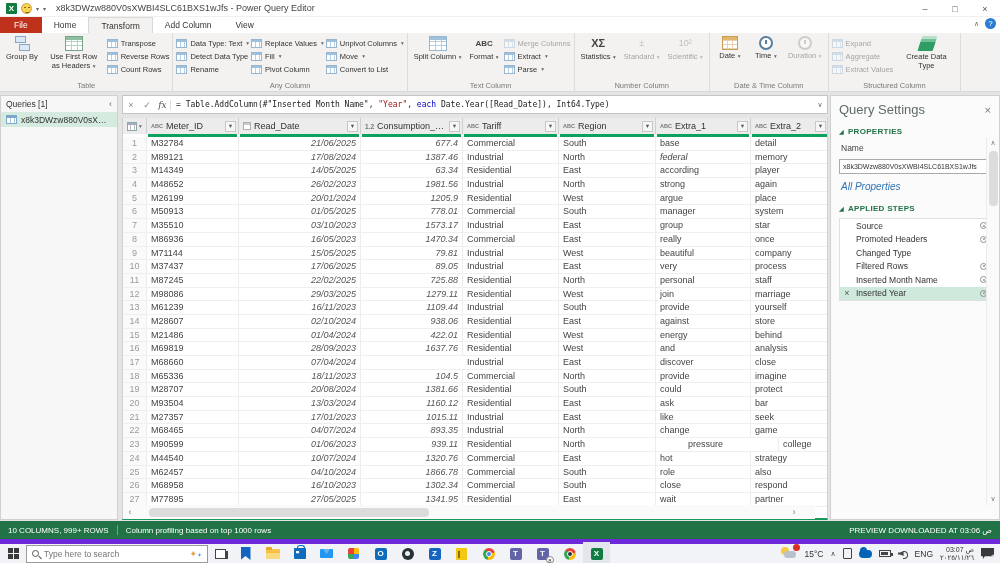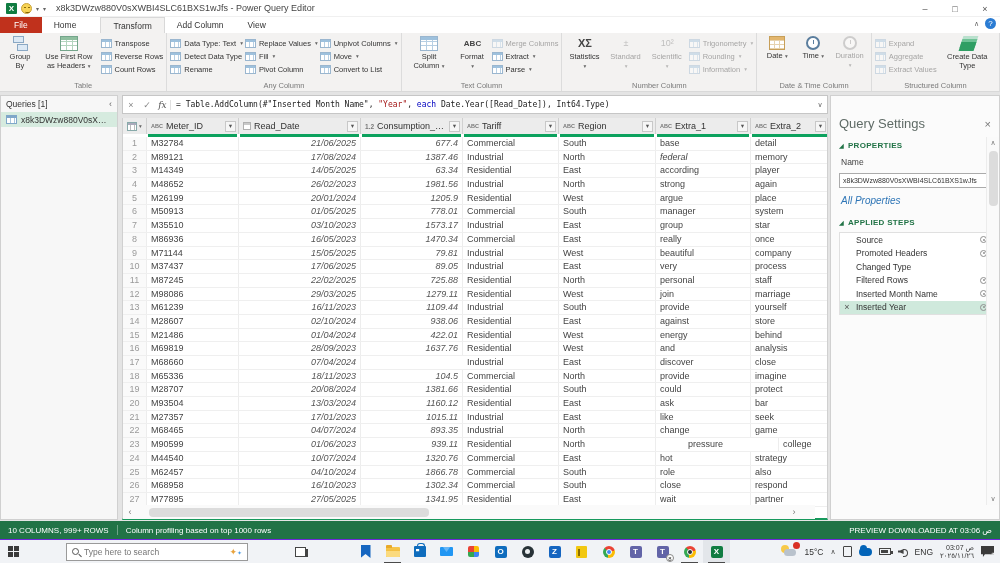--- a/index.html
+++ b/index.html
@@ -15,21 +15,21 @@
   .smiley::after{content:""; position:absolute; left:2.5px; top:6px; width:5px; height:2px; border-bottom:1px solid #7a5c00; border-radius:50%;}
   .qat-caret { font-size:6px; color:#666; }
   #title-text { font-size:9px; color:#444; margin-left:10px; white-space:nowrap;}
   #win-controls { position:absolute; right:0; top:0; height:17px; display:flex; }
   .winbtn { width:30px; height:17px; display:flex; align-items:center; justify-content:center; font-size:9px; color:#555; }
 
   
   #tabrow { position:absolute; left:0; top:17px; width:1000px; height:16px; background:#ffffff; display:flex; align-items:stretch; }
   .tab { font-size:8.5px; padding:0 12px; display:flex; align-items:center; color:#333; }
   .tab.file { background:#c0311c; color:#fff; padding:0 14px; }
-  .tab.selected { background:#f3f2f1; border:1px solid #d8d8d8; border-bottom:none;margin-left:12px; }
+  .tab.selected { background:#f3f2f1; border:1px solid #d8d8d8; border-bottom:none; }
   #tab-right { position:absolute; right:4px; top:18px; display:flex; align-items:center; gap:6px; z-index:5;}
   .rib-collapse { font-size:7px; color:#666; }
   .help-circ { width:11px; height:11px; border-radius:50%; background:#2b7cd3; color:#fff; font-size:8px; display:flex; align-items:center; justify-content:center; }
 
   
   #ribbon { position:absolute; left:0; top:33px; width:1000px; height:59px; background:#f3f2f1; border-bottom:1px solid #d9d9d9; display:flex; overflow:hidden; }
   .rgroup { display:flex; flex-direction:column; border-right:1px solid #dcdcdc; padding:2px 3px 0 3px; }
   .rgroup-content { flex:1; display:flex; align-items:flex-start; gap:2px; }
   .rgroup-label { text-align:center; font-size:7.5px; color:#7a7a7a; height:11px; line-height:11px; }
   .btn-large { display:flex; flex-direction:column; align-items:center; width:auto; min-width:34px; max-width:62px; padding:1px 3px; }
@@ -97,21 +97,21 @@
   #vscroll { position:absolute; right:1px; top:137px; width:13px; height:368px; background:#fafafa; border-left:1px solid #ececec; z-index:4;}
   #vscroll .arr { height:12px; text-align:center; font-size:7px; color:#777; line-height:12px;}
   #vscroll .arr.bottom { position:absolute; bottom:0; width:100%; }
   #vscroll .thumb { position:absolute; left:2px; top:14px; width:9px; height:55px; background:#dcdcdc; border-radius:4px;}
   #hscroll { position:absolute; left:123px; top:505px; width:692px; height:14px; background:#fafafa; display:flex; align-items:center; z-index:4;}
   #hscroll .arr { width:14px; text-align:center; font-size:9px; color:#777;}
   #hscroll .thumb { position:absolute; left:26px; width:280px; height:9px; background:#dcdcdc; border-radius:4px;}
   #hscroll .arr.right { position:absolute; right:14px; }
 
   
-  #query-settings { position:absolute; left:830px; top:95px; width:170px; height:425px; background:#fbfbfb; border:1px solid #d0d0d0; padding:20px 8px; }
+  #query-settings { position:absolute; left:830px; top:95px; width:170px; height:425px; background:#fbfbfb; border:1px solid #d0d0d0; padding:6px 8px; }
   #qs-title-row { display:flex; justify-content:space-between; align-items:center; }
   #qs-title { font-size:13px; color:#5f6b66; font-weight:400; }
   .qs-close { font-size:11px; color:#777; }
   .sec-head { display:flex; align-items:center; gap:4px; margin-top:10px; font-size:8px; font-weight:bold; color:#217346; letter-spacing:.3px;}
   .tri { font-size:6px; color:#217346; }
   #name-label { font-size:8.5px; color:#444; margin:7px 0 2px 2px; }
   #name-input { width:152px; height:15px; border:1px solid #ababab; background:#fff; font-size:7px; color:#333; padding:0 3px; font-family:"Liberation Sans",sans-serif;}
   #all-props { font-size:10px; color:#2E75B6; margin:7px 0 0 2px; display:inline-block;font-style:italic;}
   #steps-box { margin-top:5px; background:#fff; border:1px solid #e0e0e0; width:152px; }
   .step { display:flex; align-items:center; height:13.5px; font-size:8.5px; color:#333; padding:0 3px 0 4px; position:relative;}
@@ -121,21 +121,21 @@
   .gear { flex:none; width:7px; height:7px; border:1px solid #909090; border-radius:50%; position:relative; }
   .gear::after { content:""; position:absolute; inset:1.5px; border-radius:50%; background:#909090; }
 
   
   #statusbar { position:absolute; left:0; top:521px; width:1000px; height:18px; background:#217346; color:#fff; display:flex; align-items:center; font-size:8px; }
   #statusbar .seg { padding:0 8px; }
   #statusbar .divider { width:1px; height:10px; background:rgba(255,255,255,.35); }
   #sb-right { margin-left:auto; padding:0 8px; }
 
   
-  #taskbar { position:absolute; left:0; top:539px; width:1000px; height:24px; background:#f1f3f6; border-top:1px solid #6d28d9; display:flex; align-items:center;gap:40px; }
+  #taskbar { position:absolute; left:0; top:539px; width:1000px; height:24px; background:#f1f3f6; border-top:5px solid #6d28d9; display:flex; align-items:center; }
   #start-btn { width:26px; height:24px; display:flex; align-items:center; justify-content:center; }
   .winlogo { width:11px; height:11px; display:grid; grid-template-columns:5px 5px; grid-template-rows:5px 5px; gap:1px; }
   .winlogo span { background:#3a3a3a; }
   #searchbox { width:182px; height:18px; background:#fff; border:1px solid #9a9a9a; display:flex; align-items:center; padding:0 5px; gap:5px; }
   .mag { width:7px; height:7px; border:1.3px solid #555; border-radius:50%; position:relative; flex:none;}
   .mag::after { content:""; position:absolute; left:5px; top:6px; width:4px; height:1.3px; background:#555; transform:rotate(45deg); }
   #search-input { border:none; outline:none; flex:1; font-size:8.5px; color:#444; background:transparent; font-family:"Liberation Sans",sans-serif; min-width:0;}
   .sparkles { flex:none; font-size:9px; color:#e8a33d; }
   .sparkles .blue { color:#4a9be8; font-size:6px; }
   #taskview { width:24px; display:flex; align-items:center; justify-content:center; }
@@ -337,37 +337,20 @@
           <div class="lbl">Statistics<span class="dd"> ▾</span></div>
         </div>
         <div class="btn-large disabled">
           <span class="ic-sup">±</span>
           <div class="lbl">Standard<span class="dd"> ▾</span></div>
         </div>
         <div class="btn-large disabled">
           <span class="ic-sup">10²</span>
           <div class="lbl">Scientific<span class="dd"> ▾</span></div>
         </div>
-        <div class="btn-stack">
-          <div class="btn-small disabled">
-            <span class="ic-mini"></span>
-            <span class="lbl">Trigonometry</span>
-            <span class="dd">▾</span>
-          </div>
-          <div class="btn-small disabled">
-            <span class="ic-mini"></span>
-            <span class="lbl">Rounding</span>
-            <span class="dd">▾</span>
-          </div>
-          <div class="btn-small disabled">
-            <span class="ic-mini"></span>
-            <span class="lbl">Information</span>
-            <span class="dd">▾</span>
-          </div>
-        </div>
       </div>
       <div class="rgroup-label">Number Column</div>
     </div>
     <div class="rgroup">
       <div class="rgroup-content">
         <div class="btn-large">
           <span class="ic-cal"></span>
           <div class="lbl">Date<span class="dd"> ▾</span></div>
         </div>
         <div class="btn-large">

